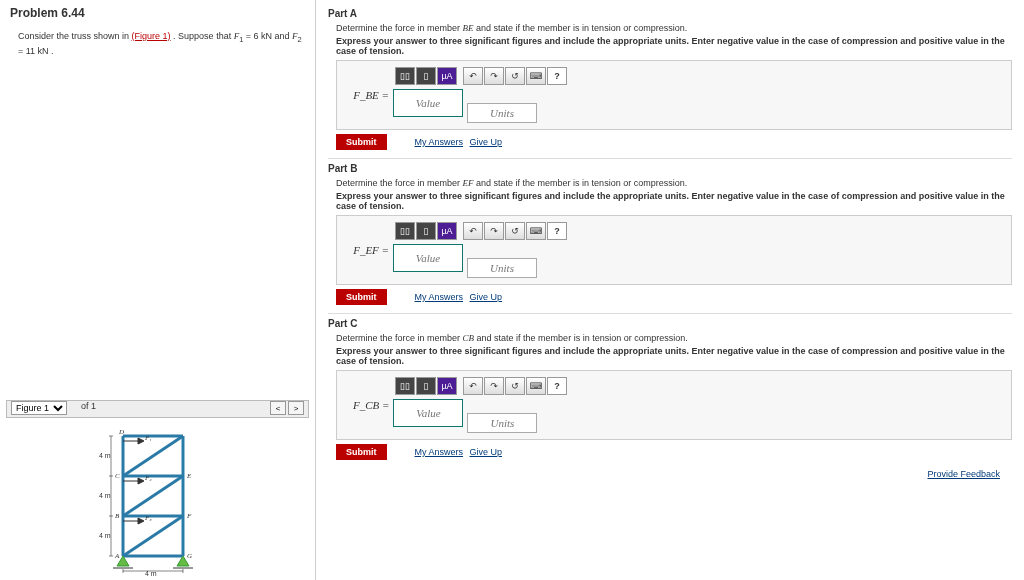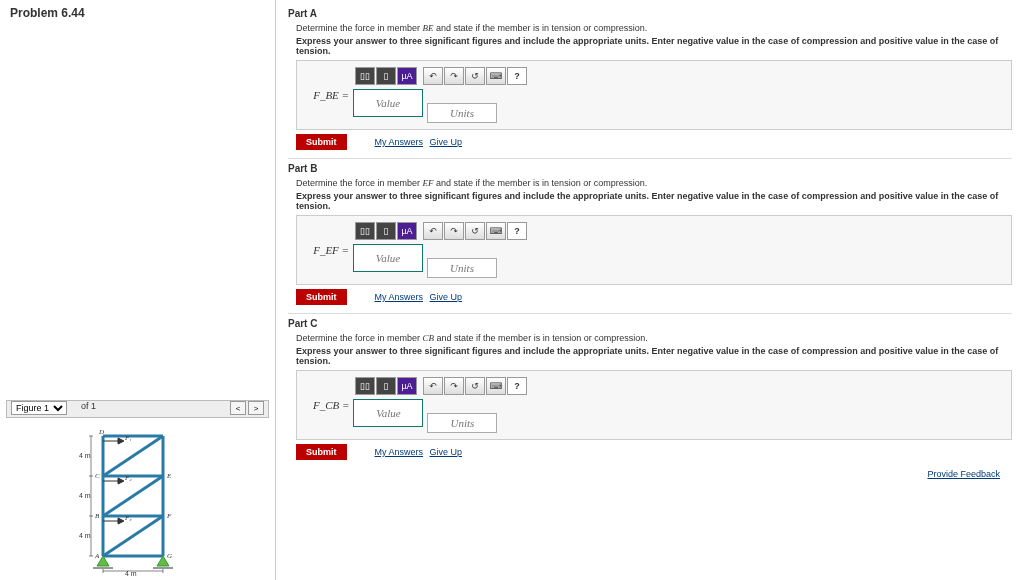--- a/index.html
+++ b/index.html
@@ -1,18 +1,18 @@
 <!DOCTYPE html>
 <html><head>
 <meta charset="utf-8">
 <style>
   * { box-sizing: border-box; margin: 0; padding: 0; }
   body { font-family: Arial, Helvetica, sans-serif; font-size: 10px; color: #333; background: #fff; width: 1024px; }
   .container { display: flex; }
-  .left-col { width: 276px; border-right: 1px solid #ccc; min-height: 580px; position: relative; }
+  .left-col { width: 316px; border-right: 1px solid #ccc; min-height: 580px; position: relative; }
   .right-col { flex: 1; padding: 6px 12px; }
   .problem-title { font-size: 12px; font-weight: bold; padding: 6px 10px; }
   .problem-text { padding: 4px 10px 10px 18px; font-size: 9px; line-height: 1.4; }
   .problem-text .ital { font-style: italic; font-family: 'Times New Roman', serif; }
   .fig-link { color: #b00; text-decoration: underline; }
   .figure-toolbar { position: absolute; top: 400px; left: 6px; right: 6px; height: 18px; border: 1px solid #bbb; background: #eee; display: flex; align-items: flex-start; font-size: 9px; padding: 0 4px; gap: 10px; }
   .figure-toolbar select { font-size: 9px; border: 1px solid #999; background: #fff; height: 14px; }
   .fig-nav { margin-left: auto; display: flex; gap: 2px; }
   .fig-nav button { width: 16px; height: 14px; font-size: 8px; border: 1px solid #999; background: #f5f5f5; cursor: pointer; }
   .figure-area { position: absolute; top: 420px; left: 6px; right: 6px; bottom: 0; display: flex; justify-content: center; align-items: flex-start; padding-top: 6px; }
@@ -42,20 +42,27 @@
   .part-rule { border: none; border-top: 1px solid #ddd; margin: 4px 0; }
   .feedback { text-align: right; margin: 6px 12px 0 0; }
   .feedback a { color: #003a7a; text-decoration: underline; font-size: 9px; }
 </style>
 </head>
 <body>
 
 <div class="container">
   <div class="left-col">
     <div class="problem-title">Problem 6.44</div>
+    <div class="problem-text">
+      <span>Consider the truss shown in </span>
+      <a href="#" class="fig-link">(Figure 1)</a>
+      <span> . Suppose that </span>
+      <span class="ital">F</span><sub>1</sub><span> = 6 kN and </span>
+      <span class="ital">F</span><sub>2</sub><span> = 11 kN .</span>
+    </div>
 
     <div class="figure-toolbar">
       <select>
         <option>Figure 1</option>
       </select>
       <span style="margin-left:4px">of 1</span>
       <div class="fig-nav">
         <button>&lt;</button>
         <button>&gt;</button>
       </div>

